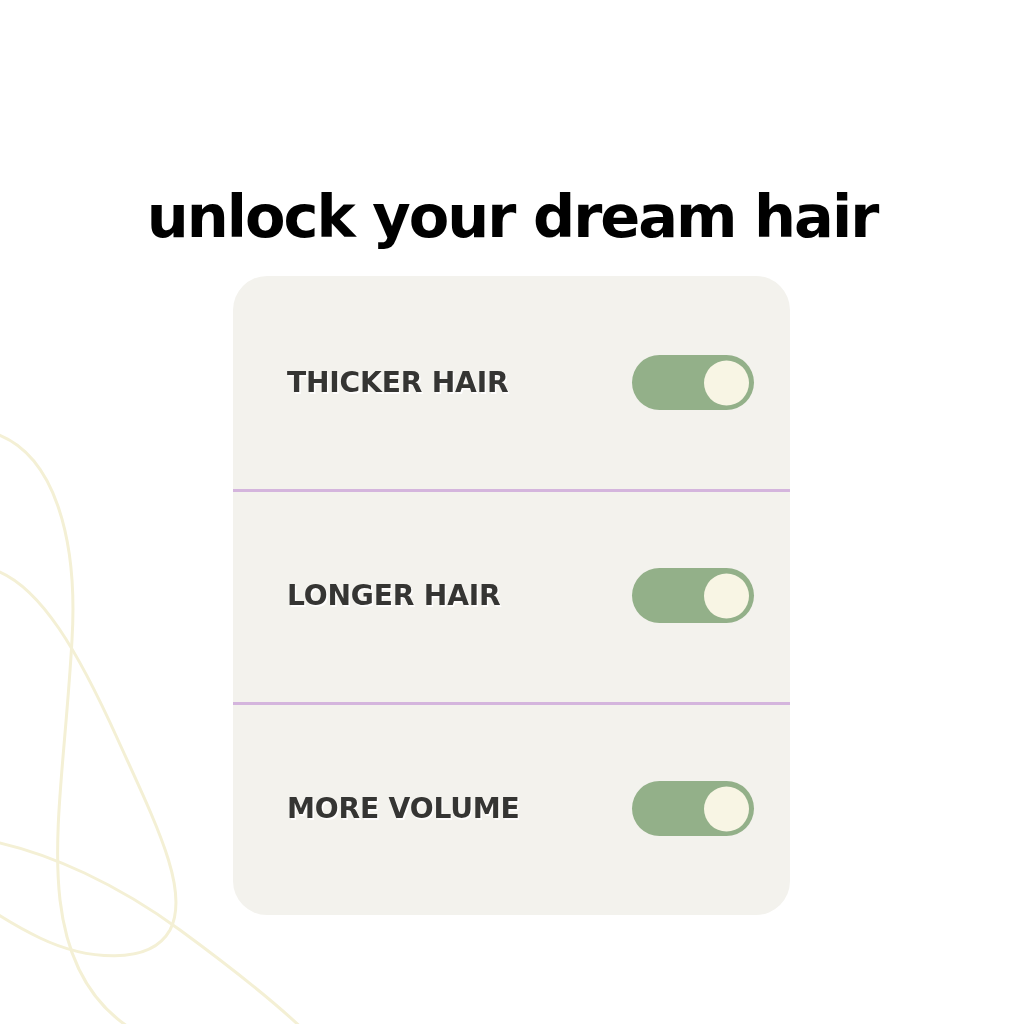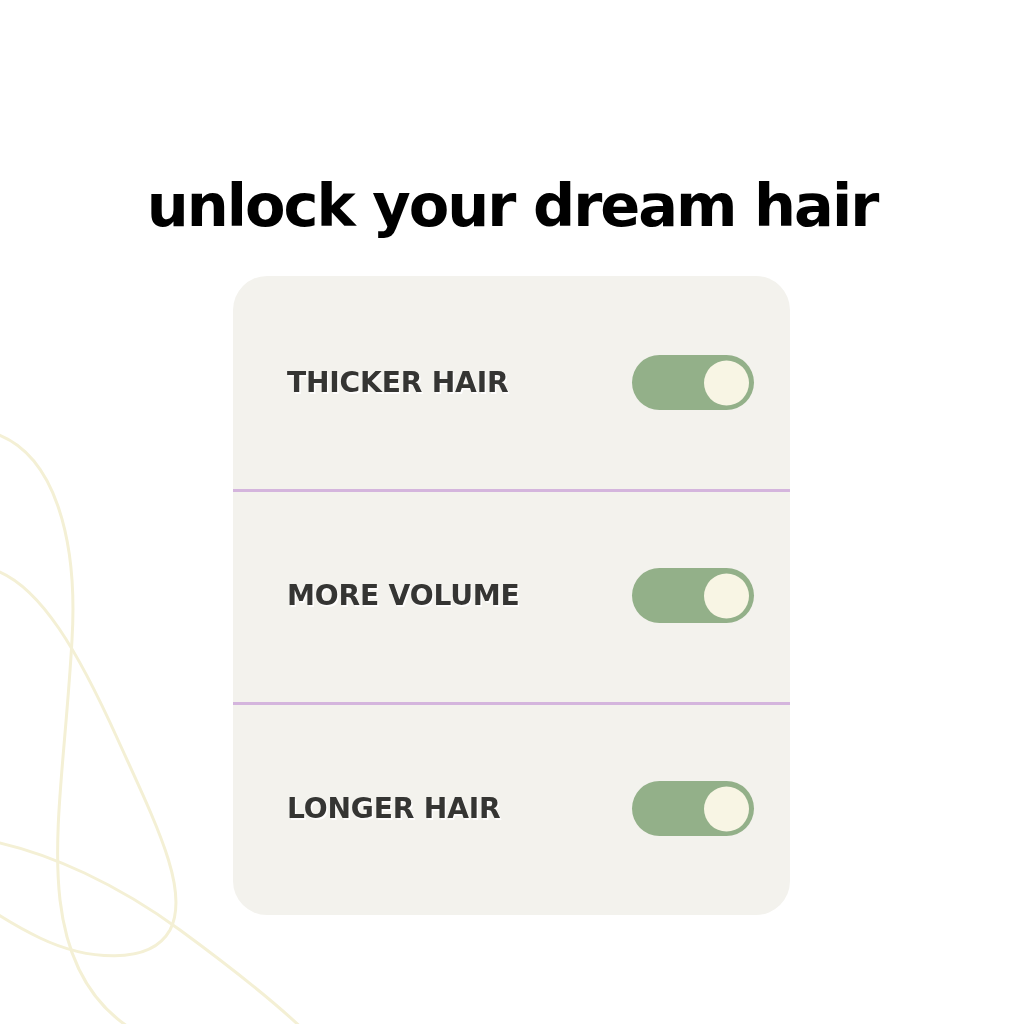--- a/index.html
+++ b/index.html
@@ -23,21 +23,21 @@
     width: 1024px;
     height: 1024px;
     pointer-events: none;
   }
 
   
   #page-title {
     position: absolute;
     left: 0;
     right: 0;
-    top: 131px;
+    top: 142px;
     text-align: center;
     font-family: "DejaVu Sans", "Liberation Sans", sans-serif;
     font-weight: 700;
     font-size: 59px;
     line-height: 70px;
     letter-spacing: -2.0px;
     color: #000000;
     text-transform: lowercase;
     white-space: nowrap;
   }
@@ -130,28 +130,28 @@
 <section id="benefits-card">
 
   <div class="benefit-row">
     <span class="benefit-label">THICKER HAIR</span>
     <span class="toggle-switch">
       <span class="toggle-knob"></span>
     </span>
   </div>
 
   <div class="benefit-row">
-    <span class="benefit-label">MORE VOLUME</span>
+    <span class="benefit-label">LONGER HAIR</span>
     <span class="toggle-switch">
       <span class="toggle-knob"></span>
     </span>
   </div>
 
   <div class="benefit-row">
-    <span class="benefit-label">LONGER HAIR</span>
+    <span class="benefit-label">MORE VOLUME</span>
     <span class="toggle-switch">
       <span class="toggle-knob"></span>
     </span>
   </div>
 
 
 
 
 </section>
 

